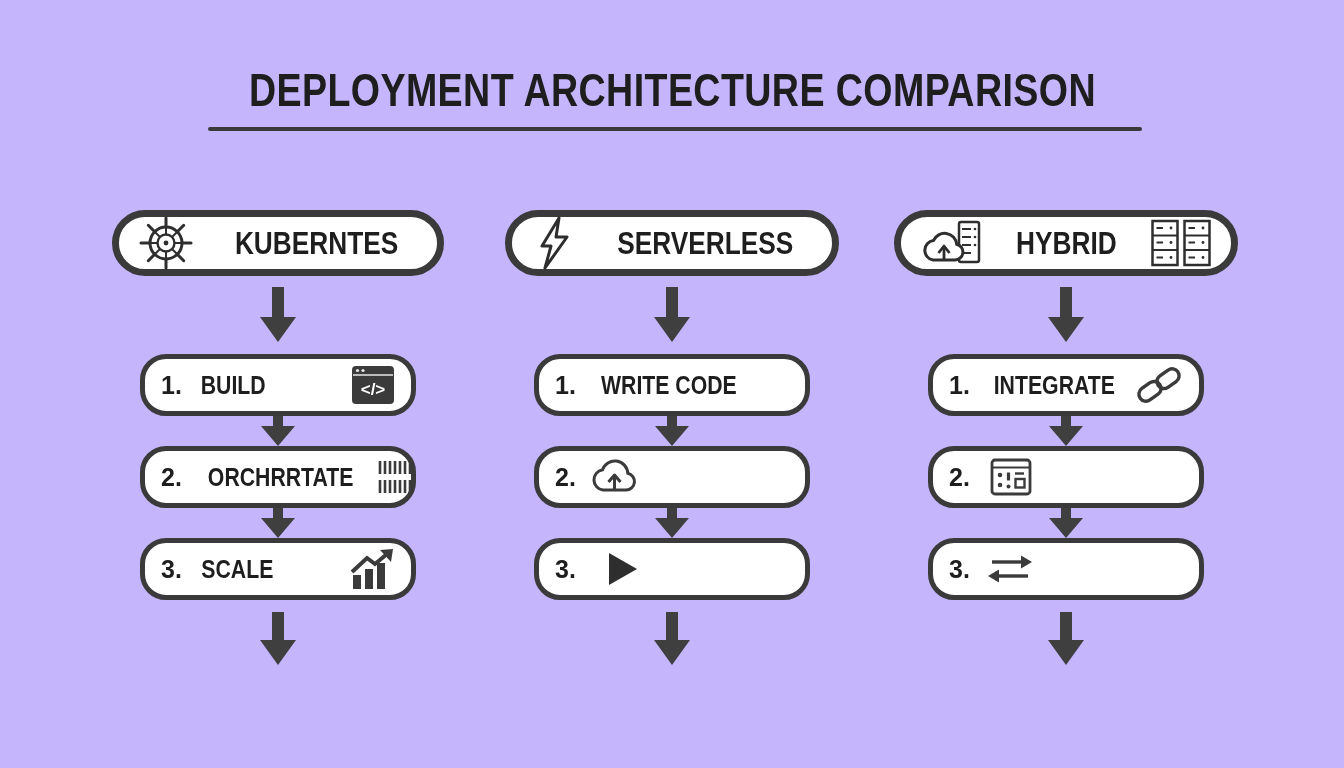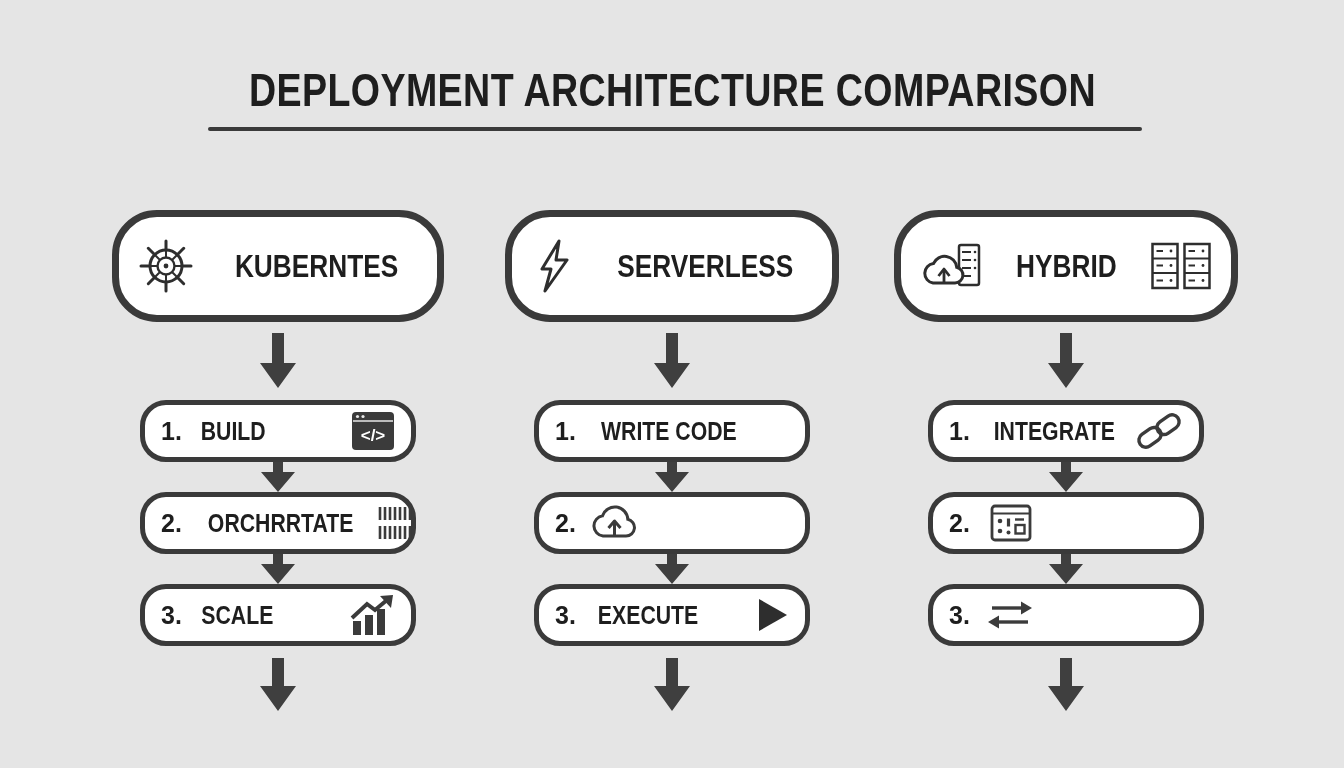--- a/index.html
+++ b/index.html
@@ -1,30 +1,30 @@
 <!DOCTYPE html>
 <html><head>
 <meta charset="utf-8">
 <style>
   html,body{margin:0;padding:0;}
   .canvas{
     position:relative;width:1344px;height:768px;overflow:hidden;
-    background:#e5e5e5;color:#1e1e1e;
+    background:#c4b5fd;color:#1e1e1e;
     font-family:"Liberation Sans",sans-serif;
   }
   .title{
     position:absolute;top:62px;left:0;right:0;text-align:center;
     font-size:47px;font-weight:700;white-space:nowrap;
   }
   .title .cond{display:inline-block;transform:scaleX(0.80);transform-origin:center;letter-spacing:0.5px;}
   .underline{position:absolute;top:127px;left:208px;width:934px;height:4px;background:#3a3a3a;border-radius:2px;}
   .columns{position:absolute;top:210px;left:0;right:0;display:flex;justify-content:center;gap:88px;}
   .column{display:flex;flex-direction:column;align-items:center;width:306px;}
   .header-pill{
-    height:112px;border:7px solid #3a3a3a;border-radius:45px;background:#ffffff;
+    height:66px;border:7px solid #3a3a3a;border-radius:45px;background:#ffffff;
     display:flex;align-items:center;gap:24px;padding:0 20px;box-sizing:border-box;white-space:nowrap;
   }
   .header-label{font-size:32px;font-weight:700;display:inline-block;transform:scaleX(0.82);transform-origin:center;}
   .flow-arrow-lg{margin:11px 0;line-height:0;}
   .flow-arrow-sm{line-height:0;}
   .flow-arrow-bottom{margin-top:12px;line-height:0;}
   .step{
     width:276px;height:62px;border:5px solid #3a3a3a;border-radius:26px;background:#ffffff;
     display:flex;align-items:center;padding:0 16px;box-sizing:border-box;
   }
@@ -197,21 +197,20 @@
       </div>
 
       <div class="flow-arrow-sm">
         <svg width="38" height="30" viewBox="0 0 38 30">
             <polygon points="14,0 24,0 24,10 36,10 19,30 2,10 14,10" fill="#3f3f3f"></polygon>
           </svg>
       </div>
 
       <div class="step">
         <span class="step-num">3.</span>
-        <span class="step-label"><span class="cond">EXECUTE</span></span>
         <span class="step-icon">
           <svg width="34" height="36" viewBox="0 0 34 36">
               <polygon points="4,2 32,18 4,34" fill="#2e2e2e"></polygon>
             </svg>
         </span>
       </div>
 
       <div class="flow-arrow-bottom">
         <svg width="44" height="54" viewBox="0 0 44 54">
             <polygon points="16,0 28,0 28,28 40,28 22,53 4,28 16,28" fill="#3f3f3f"></polygon>

